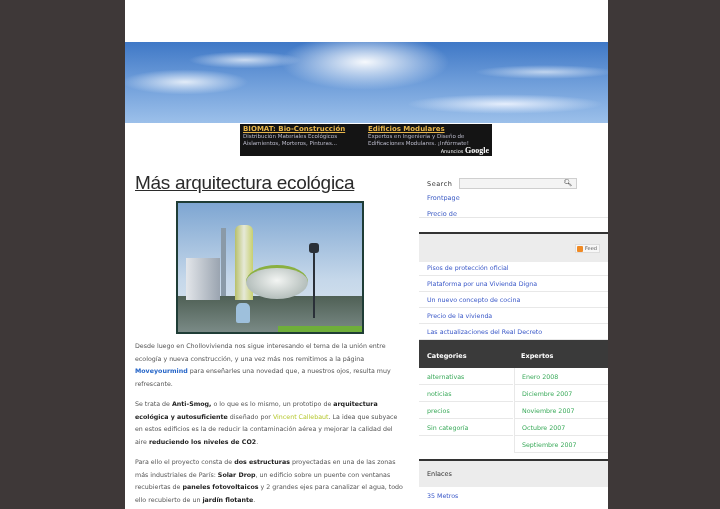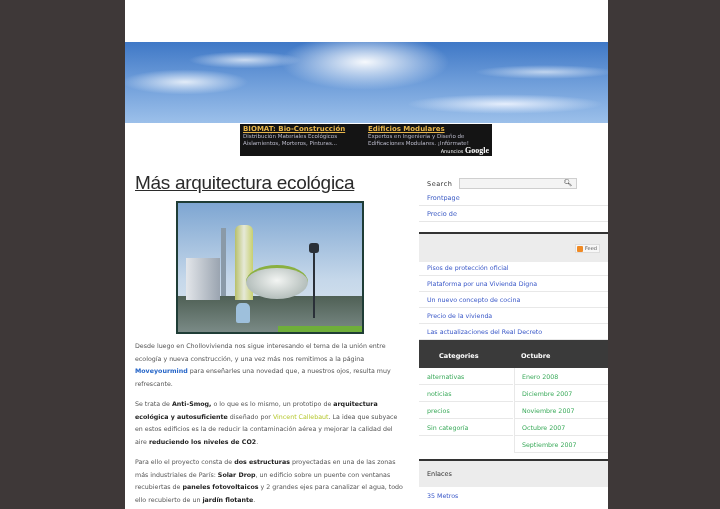--- a/index.html
+++ b/index.html
@@ -64,21 +64,21 @@
   .post-body p { margin-bottom: 8px; }
   .post-body b { color: #222; }
   .post-body a.blue { color: #2565c8; font-weight: bold; text-decoration: none; }
   .post-body a.green { color: #b6c830; text-decoration: none; }
 
   .sidebar { position: absolute; left: 294px; top: 172px; width: 189px; }
   .search-row { position: absolute; left: 8px; top: 6px; width: 180px; height: 12px; }
   .search-label { position: absolute; left: 0; top: 2px; font-size: 6.5px; font-weight: normal; color: #333; letter-spacing: 0.5px; }
   .search-input { position: absolute; left: 32px; top: 0; width: 118px; height: 11px; border: 1px solid #cfcfcf; background: #f4f4f4; }
   .search-btn { position: absolute; left: 135px; top: 1px; width: 12px; height: 9px; font-size: 7px; color: #222; text-align: center; line-height: 9px; }
-  .side-link { position: absolute; left: 0; width: 189px; height: 16px; border-bottom: 1px solid #e6e6e6; padding-left: 8px; font-size: 6.5px; line-height: 16px; color: #3c5bc4; }
+  .side-link { position: absolute; left: 0; width: 189px; height: 28px; border-bottom: 1px solid #e6e6e6; padding-left: 8px; font-size: 6.5px; line-height: 16px; color: #3c5bc4; }
 
   .dark-rule { position: absolute; left: 0; width: 189px; height: 2px; background: #333; }
   .box-grey { position: absolute; left: 0; width: 189px; background: #ececec; }
   .feed-btn { position: absolute; right: 8px; top: 10px; height: 9px; width: 25px; border: 1px solid #ddd; background: #f7f7f7; font-size: 5px; line-height: 7px; color: #555; padding-left: 9px; }
   .feed-ico { position: absolute; left: 1px; top: 1px; width: 6px; height: 6px; background: #f08a24; border-radius: 1px; }
   .recent-link { position: absolute; left: 0; width: 189px; height: 16px; border-bottom: 1px solid #e8e8e8; padding-left: 8px; font-size: 6.3px; line-height: 16px; color: #3a58c8; white-space: nowrap; }
 
   .two-col-head { position: absolute; left: 0; top: 168px; width: 189px; height: 28px; background: #3a3a3a; }
   .col-title { position: absolute; top: 12px; font-size: 6.5px; font-weight: bold; color: #fff; }
   .cat-link { position: absolute; left: 0; width: 94px; height: 17px; border-bottom: 1px solid #e8e8e8; padding-left: 8px; font-size: 6.3px; line-height: 17px; color: #3aaa5a; }
@@ -156,22 +156,22 @@
       </div>
     </div>
 
     <div class="recent-link" style="top:88px;">Pisos de protección oficial</div>
     <div class="recent-link" style="top:104px;">Plataforma por una Vivienda Digna</div>
     <div class="recent-link" style="top:120px;">Un nuevo concepto de cocina</div>
     <div class="recent-link" style="top:136px;">Precio de la vivienda</div>
     <div class="recent-link" style="top:152px;">Las actualizaciones del Real Decreto</div>
 
     <div class="two-col-head">
-      <span class="col-title" style="left:8px;margin-left:12px;">Categories</span>
-      <span class="col-title" style="left:102px;">Octubre</span>
+      <span class="col-title" style="left:8px;">Categories</span>
+      <span class="col-title" style="left:102px;">Expertos</span>
     </div>
 
     <div class="cat-link" style="top:196px;">alternativas</div>
     <div class="cat-link" style="top:213px;">noticias</div>
     <div class="cat-link" style="top:230px;">precios</div>
     <div class="cat-link" style="top:247px;">Sin categoría</div>
 
     <div class="arc-link" style="top:196px;">Enero 2008</div>
     <div class="arc-link" style="top:213px;">Diciembre 2007</div>
     <div class="arc-link" style="top:230px;">Noviembre 2007</div>

